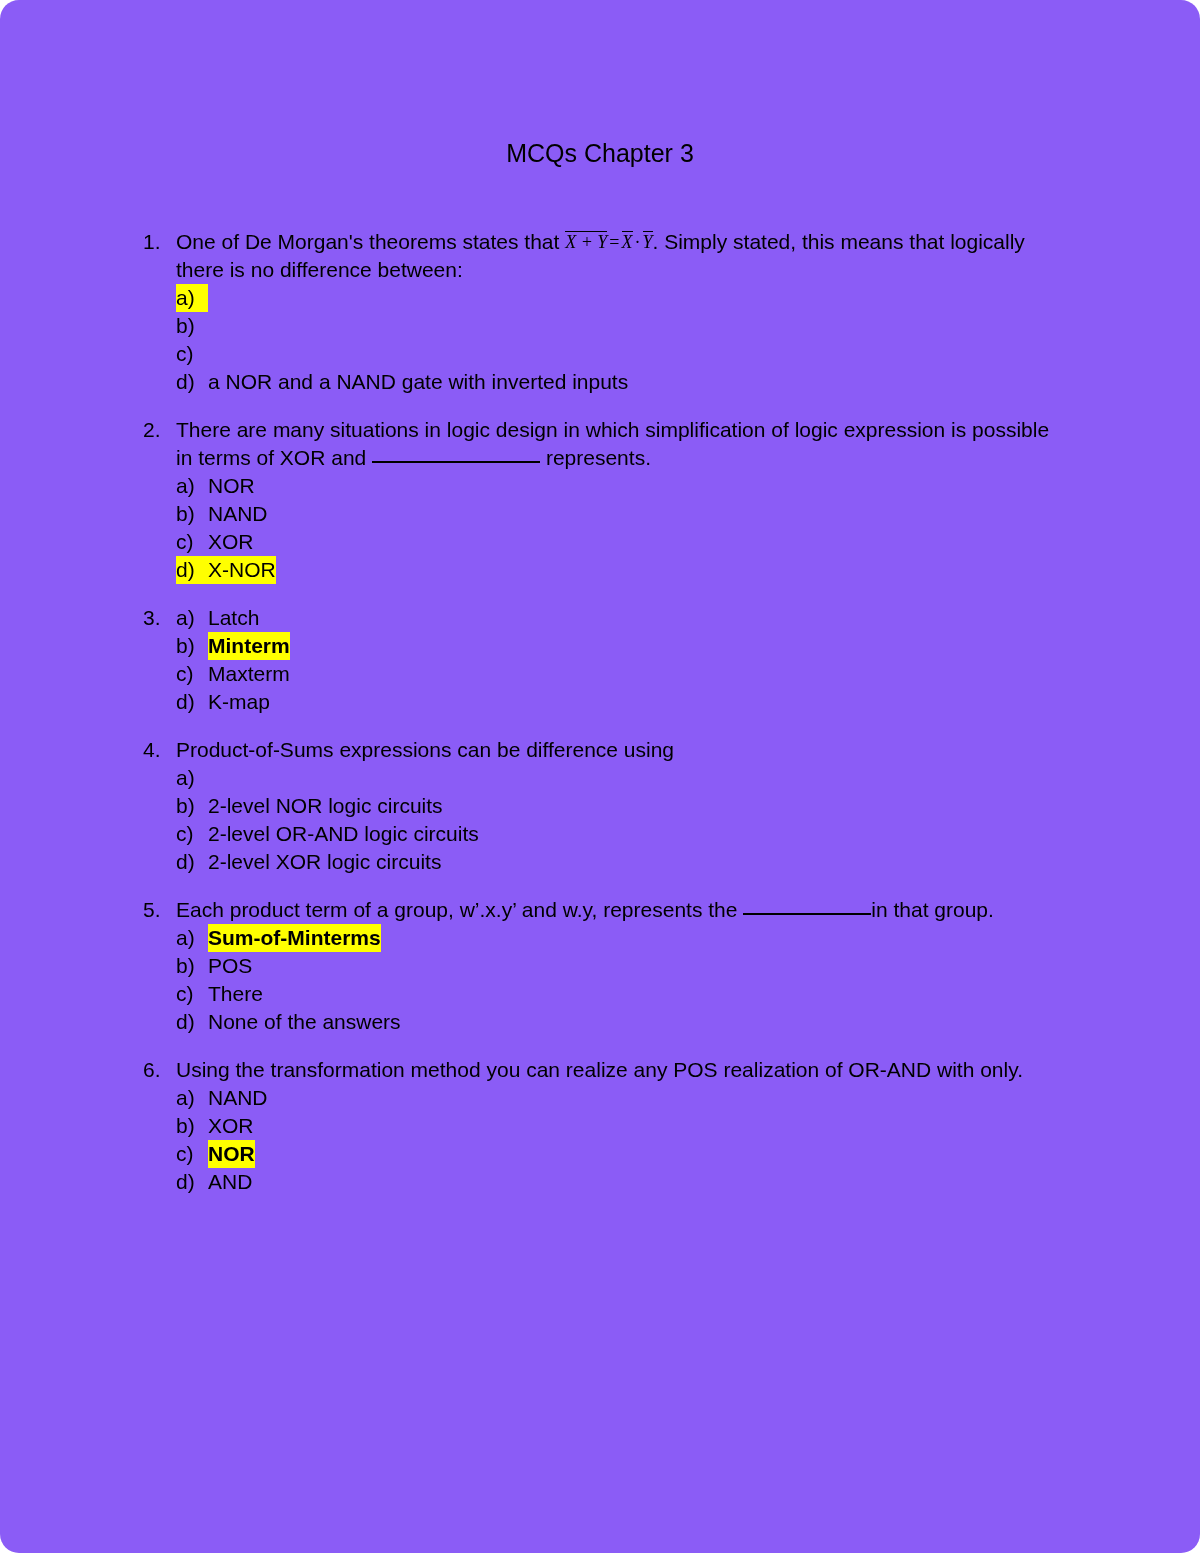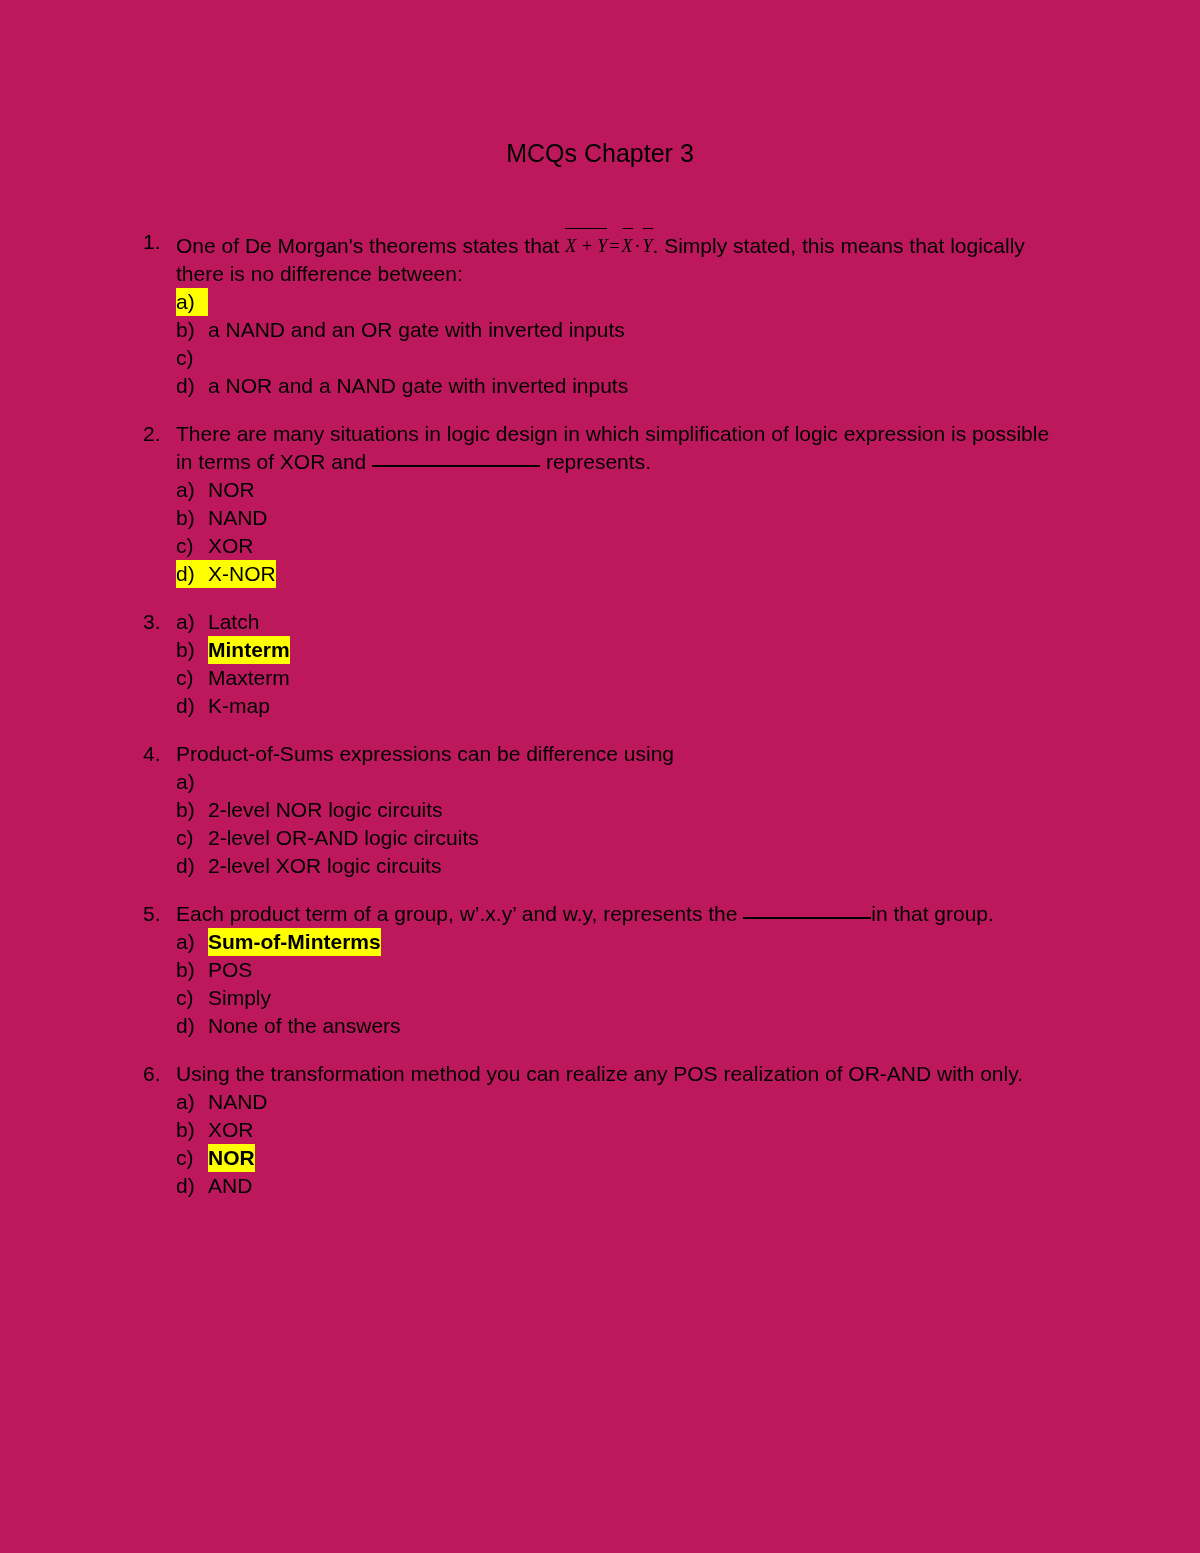--- a/index.html
+++ b/index.html
@@ -11,23 +11,24 @@
     width: 1200px;
     height: 1553px;
     font-family: "Liberation Sans", sans-serif;
     color: #000000;
     position: relative;
     overflow: hidden;
   }
   .page {
     width: 1200px;
     height: 1553px;
-    background: #be185d;
+    background: #8b5cf6;
     position: relative;
     box-sizing: border-box;
+    border-radius: 19px;
   }
   .doc-title {
     text-align: center;
     font-size: 25px;
     line-height: 30px;
     padding-top: 138px;
     letter-spacing: 0px;
     font-weight: normal;
     margin: 0;
   }
@@ -99,21 +100,21 @@
     font-family: "Liberation Serif", serif;
     font-style: italic;
     font-size: 18px;
     line-height: 1;
     vertical-align: 1px;
     white-space: nowrap;
   }
   .ovl {
     display: inline-block;
     border-top: 1.5px solid #000000;
-    padding-top: 8px;
+    padding-top: 1px;
     line-height: 1;
   }
   .fsep {
     font-style: normal;
     padding: 0 2px;
   }
 </style>
 </head>
 <body>
 
@@ -127,21 +128,20 @@
       <div class="q-row">
         <div class="q-num">1.</div>
         <div class="q-body">
           <div class="q-text"><span>One of De Morgan's theorems states that </span><span class="formula"><span class="ovl">X + Y</span><span class="fsep">=</span><span class="ovl">X</span><span class="fsep">·</span><span class="ovl">Y</span></span><span>. Simply stated, this means that logically there is no difference between:</span></div>
           <div class="options">
             <div class="option highlighted">
               <span class="opt-letter">a)</span>
             </div>
             <div class="option">
               <span class="opt-letter">b)</span>
-              <span class="opt-text">a NAND and an OR gate with inverted inputs</span>
             </div>
             <div class="option">
               <span class="opt-letter">c)</span>
             </div>
             <div class="option">
               <span class="opt-letter">d)</span>
               <span class="opt-text">a NOR and a NAND gate with inverted inputs</span>
             </div>
           </div>
         </div>
@@ -236,21 +236,21 @@
             <div class="option">
               <span class="opt-letter">a)</span>
               <span class="opt-text hl">Sum-of-Minterms</span>
             </div>
             <div class="option">
               <span class="opt-letter">b)</span>
               <span class="opt-text">POS</span>
             </div>
             <div class="option">
               <span class="opt-letter">c)</span>
-              <span class="opt-text">Simply</span>
+              <span class="opt-text">There</span>
             </div>
             <div class="option">
               <span class="opt-letter">d)</span>
               <span class="opt-text">None of the answers</span>
             </div>
           </div>
         </div>
       </div>
     </div>
 

